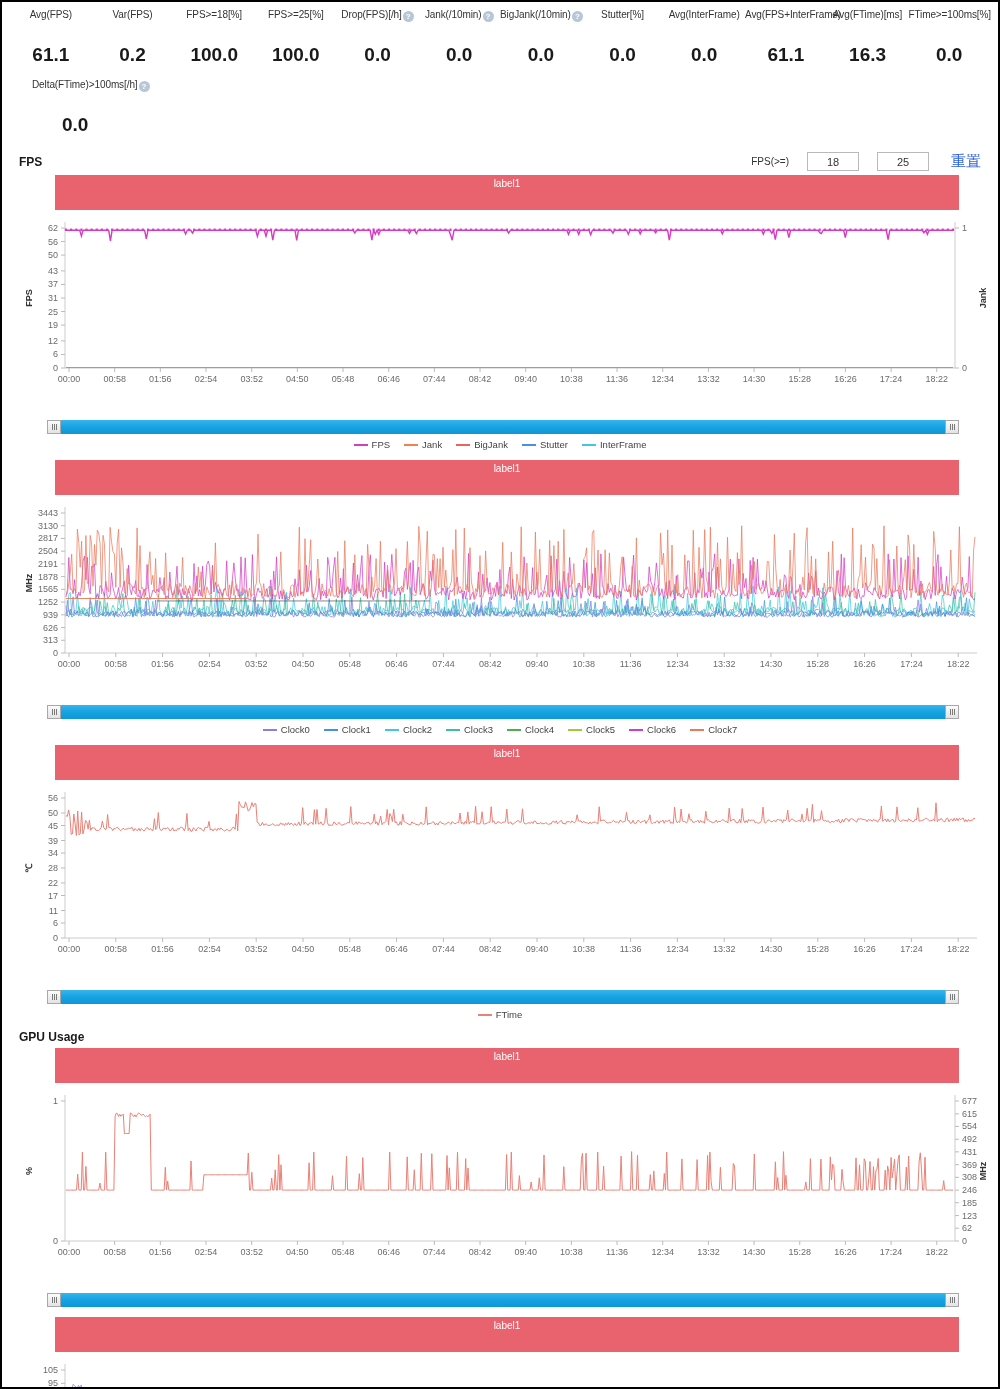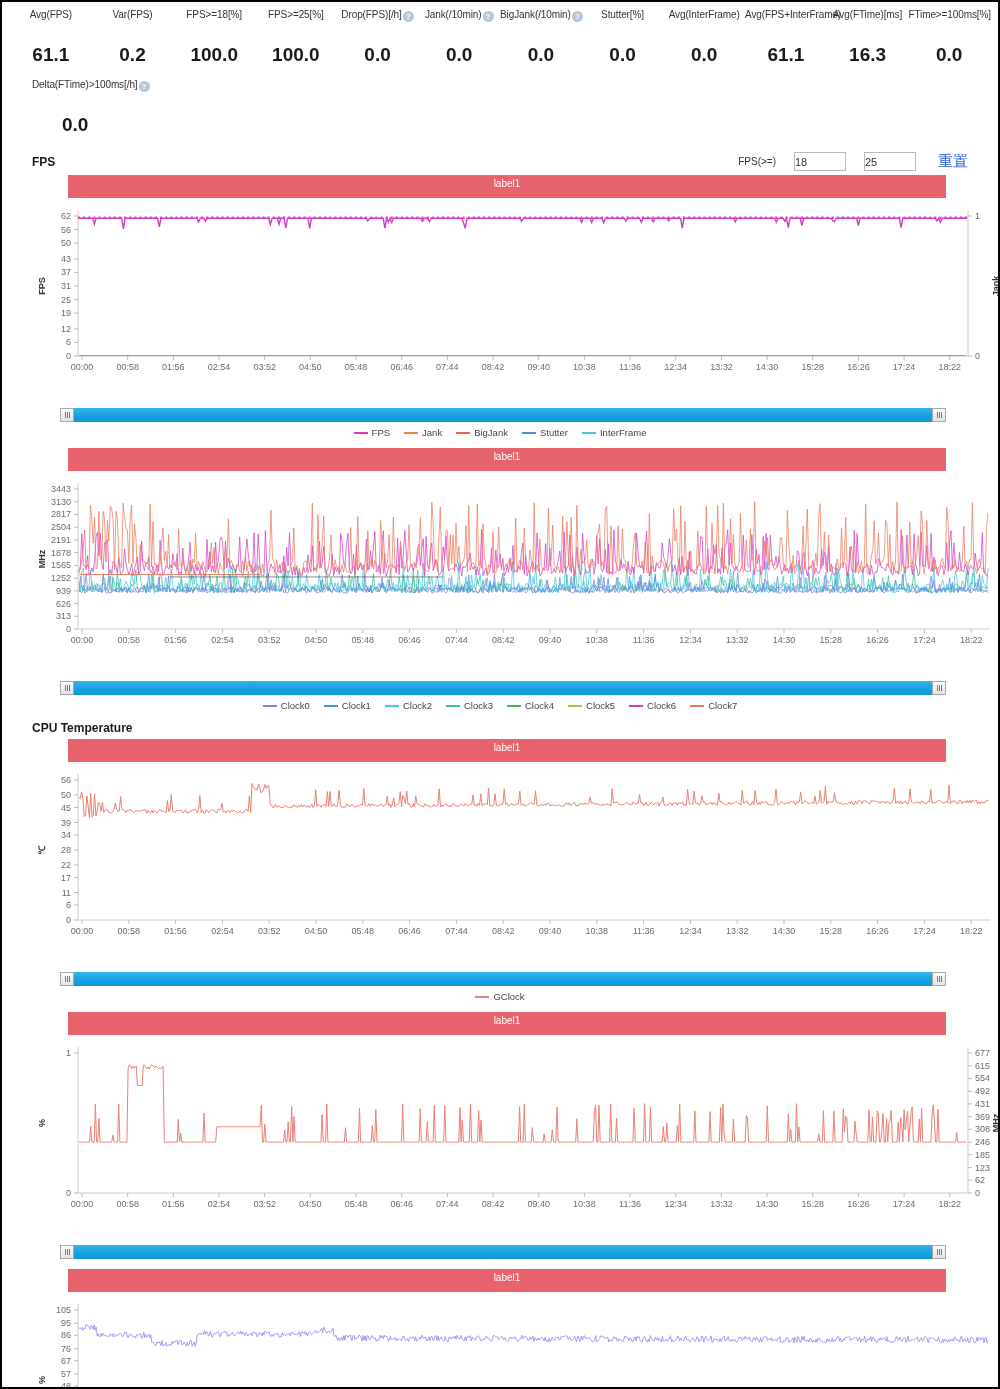--- a/index.html
+++ b/index.html
@@ -56,55 +56,56 @@
     font-weight: bold;
   }
   .metrics-row2 {
     margin-top: 10px;
     padding-left: 22px;
   }
   .metrics-row2 .metric-label { text-align: left; }
   .metrics-row2 .metric-value { text-align: left; padding-left: 30px; }
 
   
-  .section { padding: 0 30px; margin-top: 10px; }
+  .section { padding: 0 17px; margin-top: 10px; }
   .section-title {
     font-size: 12px;
     font-weight: bold;
     color: #1a1a1a;
     margin-bottom: 4px;
     display: flex;
     align-items: center;
     justify-content: space-between;
   }
   .fps-controls {
     display: flex;
     align-items: center;
     gap: 18px;
     font-weight: normal;
   }
   .fps-controls .lbl { font-size: 10px; color: #333; font-weight: normal; }
   .fps-input {
     width: 52px; height: 19px;
     border: 1px solid #b9b9b9;
     background: #fff;
+    text-align: center;
     font-size: 11px;
     color: #333;
     font-family: "Liberation Sans", sans-serif;
     padding: 0;
   }
   .reset-link {
     font-size: 15px;
     color: #2b5fd9;
     cursor: pointer;
     font-weight: normal;
     margin-left: 4px;
   }
   .label-banner {
-    height: 23px;
+    height: 35px;
     background: #e9636e;
     color: #fff;
     font-size: 10px;
     line-height: 17px;
     text-align: center;
     margin: 0 22px 0 36px;
   }
   .chart-wrap { position: relative; }
   .chart-wrap svg { display: block; }
 
@@ -639,23 +640,20 @@
           <span class="lg-line" style="background: rgb(214, 59, 196);"></span>
           <span>Clock6</span>
         </span>
         <span class="item">
           <span class="lg-line" style="background: rgb(234, 122, 92);"></span>
           <span>Clock7</span>
         </span>
       </div>
     </div>
     <div class="section">
-      <div class="section-title">
-        <span>CPU Temperature</span>
-      </div>
       <div class="label-banner">label1</div>
       <div class="chart-wrap">
         <svg width="972" height="208">
           <line x1="46" x2="46" y1="12" y2="158" class="axis-line"></line>
           <line x1="42" x2="46" y1="158" y2="158" class="tick-line"></line>
           <text x="39" y="161" text-anchor="end" class="axis-text">0</text>
           <line x1="42" x2="46" y1="143" y2="143" class="tick-line"></line>
           <text x="39" y="146" text-anchor="end" class="axis-text">6</text>
           <line x1="42" x2="46" y1="130.5" y2="130.5" class="tick-line"></line>
           <text x="39" y="133.5" text-anchor="end" class="axis-text">11</text>
@@ -729,25 +727,28 @@
         <div class="sb-track"></div>
         <div class="sb-grip">
           <i></i>
           <i></i>
           <i></i>
         </div>
       </div>
       <div class="chart-legend">
         <span class="item">
           <span class="lg-line" style="background: rgb(234, 129, 118);"></span>
-          <span>GClock</span>
+          <span>FTime</span>
         </span>
       </div>
     </div>
     <div class="section">
+      <div class="section-title">
+        <span>GPU Usage</span>
+      </div>
       <div class="label-banner">label1</div>
       <div class="chart-wrap">
         <svg width="972" height="208">
           <line x1="46" x2="46" y1="12" y2="158" class="axis-line"></line>
           <line x1="42" x2="46" y1="158" y2="158" class="tick-line"></line>
           <text x="39" y="161" text-anchor="end" class="axis-text">0</text>
           <line x1="42" x2="46" y1="18" y2="18" class="tick-line"></line>
           <text x="39" y="21" text-anchor="end" class="axis-text">1</text>
           <text class="axis-title" transform="rotate(-90 10 88)" x="10" y="91" text-anchor="middle">%</text>
           <line x1="936" x2="936" y1="12" y2="158" class="axis-line"></line>

